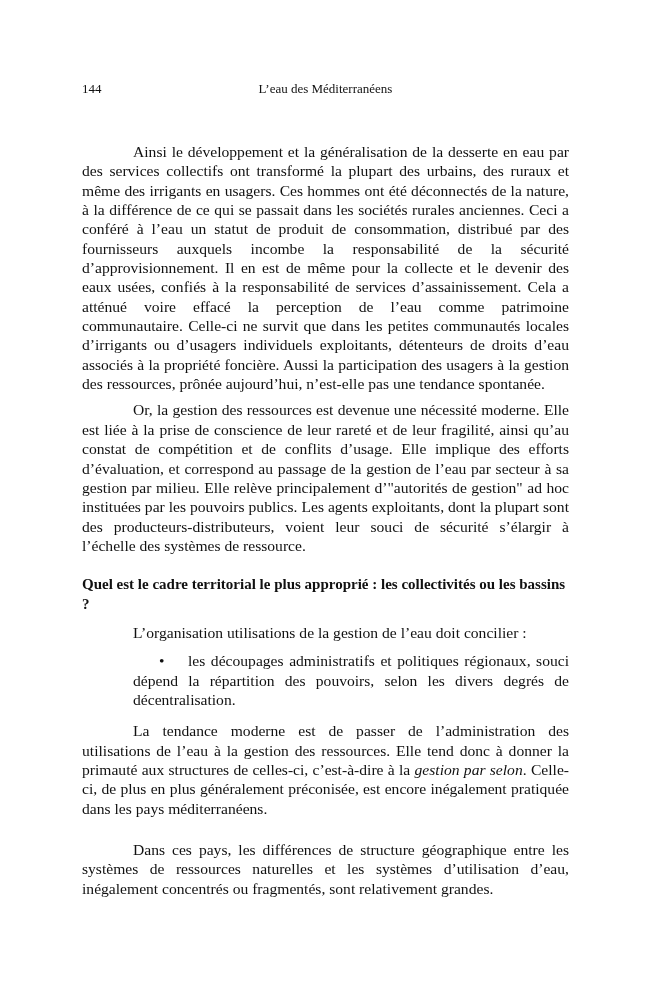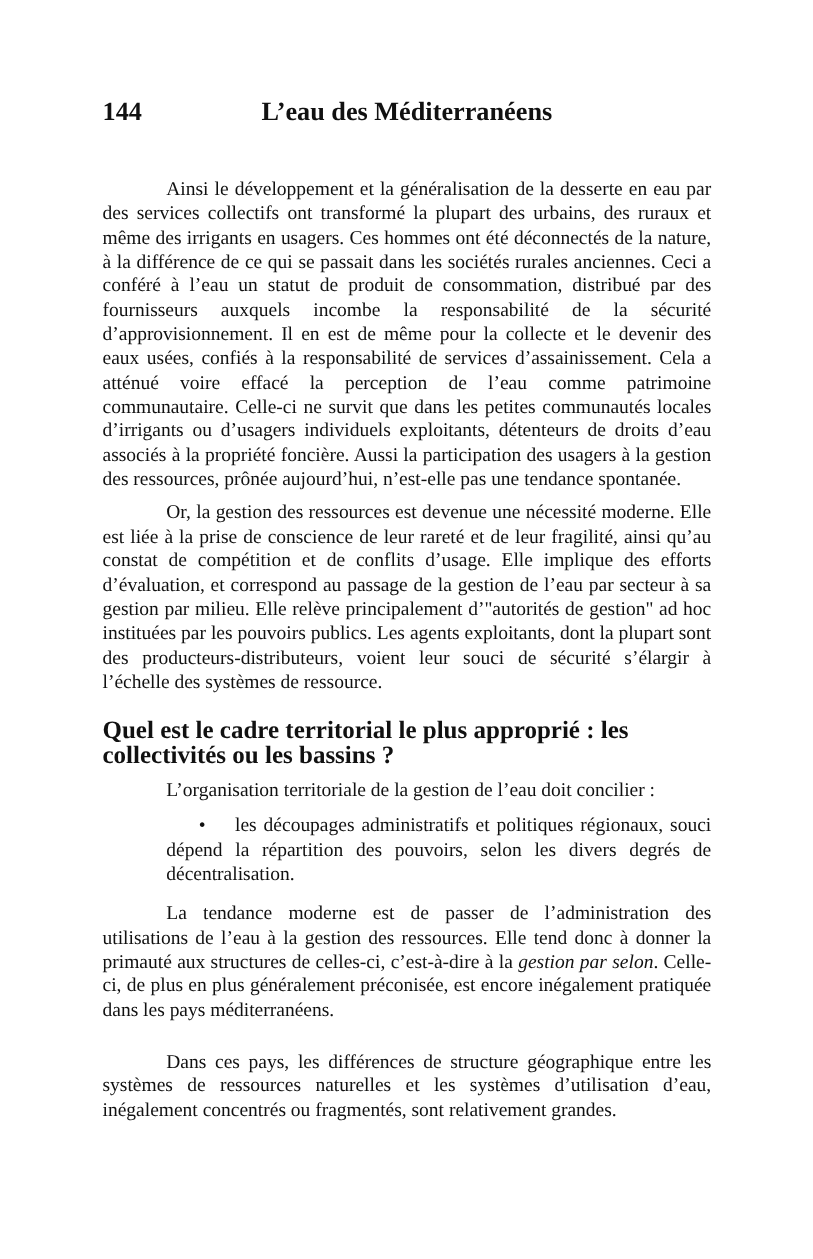--- a/index.html
+++ b/index.html
@@ -17,23 +17,22 @@
     }
     .page {
       position: absolute;
       left: 82px;
       top: 78px;
       width: 487px;
     }
     .running-head {
       position: relative;
       height: 22px;
-      font-size: 21px;
+      font-size: 13px;
       line-height: 22px;
-      font-weight: bold;
     }
     .page-number {
       position: absolute;
       left: 0;
       top: 0;
     }
     .running-title {
       position: absolute;
       left: 0;
       right: 0;
@@ -48,21 +47,21 @@
     p {
       margin: 0;
       text-align: justify;
     }
     .para {
       text-indent: 51px;
       margin-bottom: 7px;
     }
     .heading {
       font-weight: bold;
-      font-size: 20px;
+      font-size: 15px;
       line-height: 19.35px;
       margin-top: 20px;
       margin-bottom: 9px;
       text-align: left;
     }
     .intro {
       margin-left: 51px;
       margin-bottom: 9px;
     }
     .bullet {
@@ -88,21 +87,21 @@
     <span class="page-number">144</span>
     <span class="running-title">L’eau des Méditerranéens</span>
   </div>
 
   <div class="body-text">
     <p class="para">Ainsi le développement et la généralisation de la desserte en eau par des services collectifs ont transformé la plupart des urbains, des ruraux et même des irrigants en usagers. Ces hommes ont été déconnectés de la nature, à la différence de ce qui se passait dans les sociétés rurales anciennes. Ceci a conféré à l’eau un statut de produit de consommation, distribué par des fournisseurs auxquels incombe la responsabilité de la sécurité d’approvisionnement. Il en est de même pour la collecte et le devenir des eaux usées, confiés à la responsabilité de services d’assainissement. Cela a atténué voire effacé la perception de l’eau comme patrimoine communautaire. Celle-ci ne survit que dans les petites communautés locales d’irrigants ou d’usagers individuels exploitants, détenteurs de droits d’eau associés à la propriété foncière. Aussi la participation des usagers à la gestion des ressources, prônée aujourd’hui, n’est-elle pas une tendance spontanée.</p>
     <p class="para">Or, la gestion des ressources est devenue une nécessité moderne. Elle est liée à la prise de conscience de leur rareté et de leur fragilité, ainsi qu’au constat de compétition et de conflits d’usage. Elle implique des efforts d’évaluation, et correspond au passage de la gestion de l’eau par secteur à sa gestion par milieu. Elle relève principalement d’"autorités de gestion" ad hoc instituées par les pouvoirs publics. Les agents exploitants, dont la plupart sont des producteurs-distributeurs, voient leur souci de sécurité s’élargir à l’échelle des systèmes de ressource.</p>
 
     <p class="heading">Quel est le cadre territorial le plus approprié : les collectivités ou les bassins ?</p>
 
-    <p class="intro">L’organisation territoriale de la gestion de l’eau doit concilier :</p>
+    <p class="intro">L’organisation utilisations de la gestion de l’eau doit concilier :</p>
 
     <p class="bullet"><span class="bullet-dot">•</span><span>les découpages administratifs et politiques régionaux, souci dépend la répartition des pouvoirs, selon les divers degrés de décentralisation.</span></p>
 
     <p class="para tendance"><span>La tendance moderne est de passer de l’administration des utilisations de l’eau à la gestion des ressources. Elle tend donc à donner la primauté aux structures de celles-ci, c’est-à-dire à la </span><em>gestion par selon</em><span>. Celle-ci, de plus en plus généralement préconisée, est encore inégalement pratiquée dans les pays méditerranéens.</span></p>
 
     <p class="para dans">Dans ces pays, les différences de structure géographique entre les systèmes de ressources naturelles et les systèmes d’utilisation d’eau, inégalement concentrés ou fragmentés, sont relativement grandes.</p>
   </div>
 </div>
 
 </body></html>

